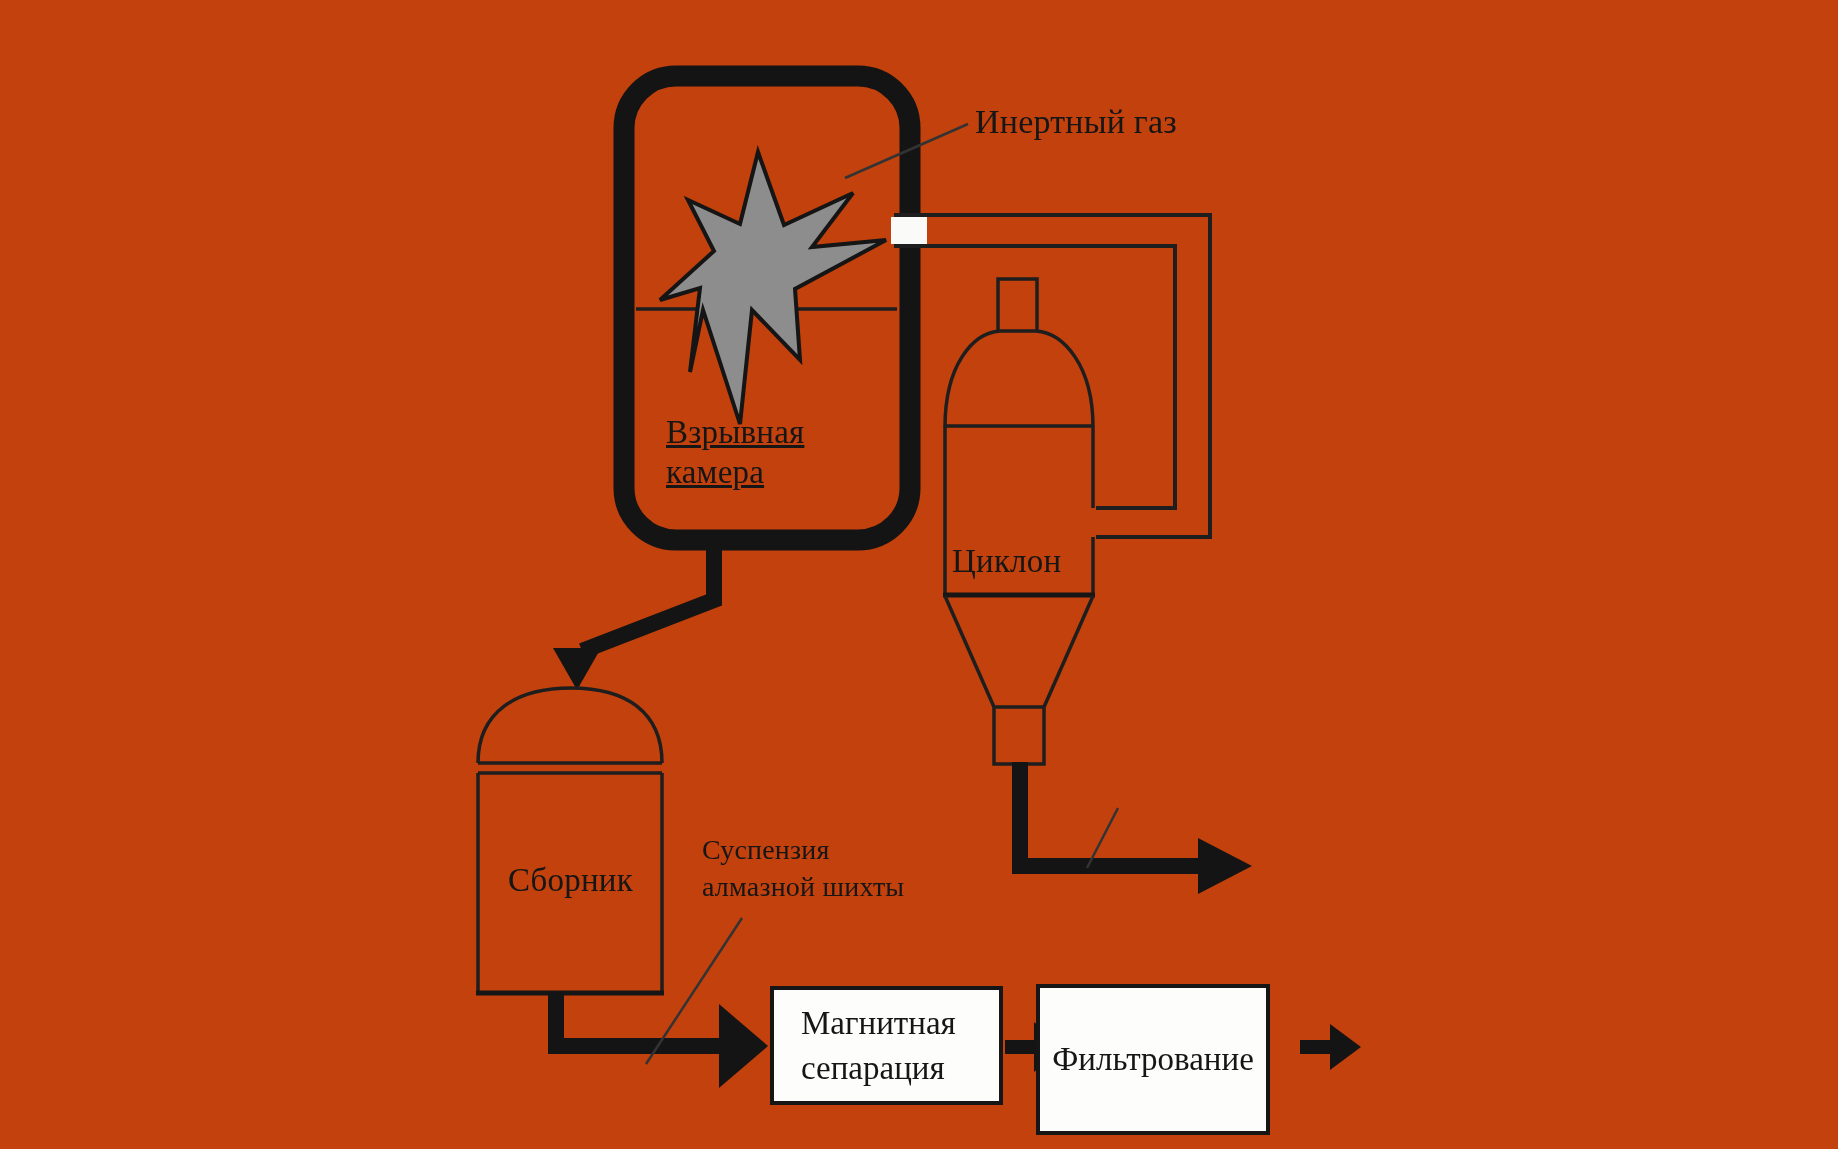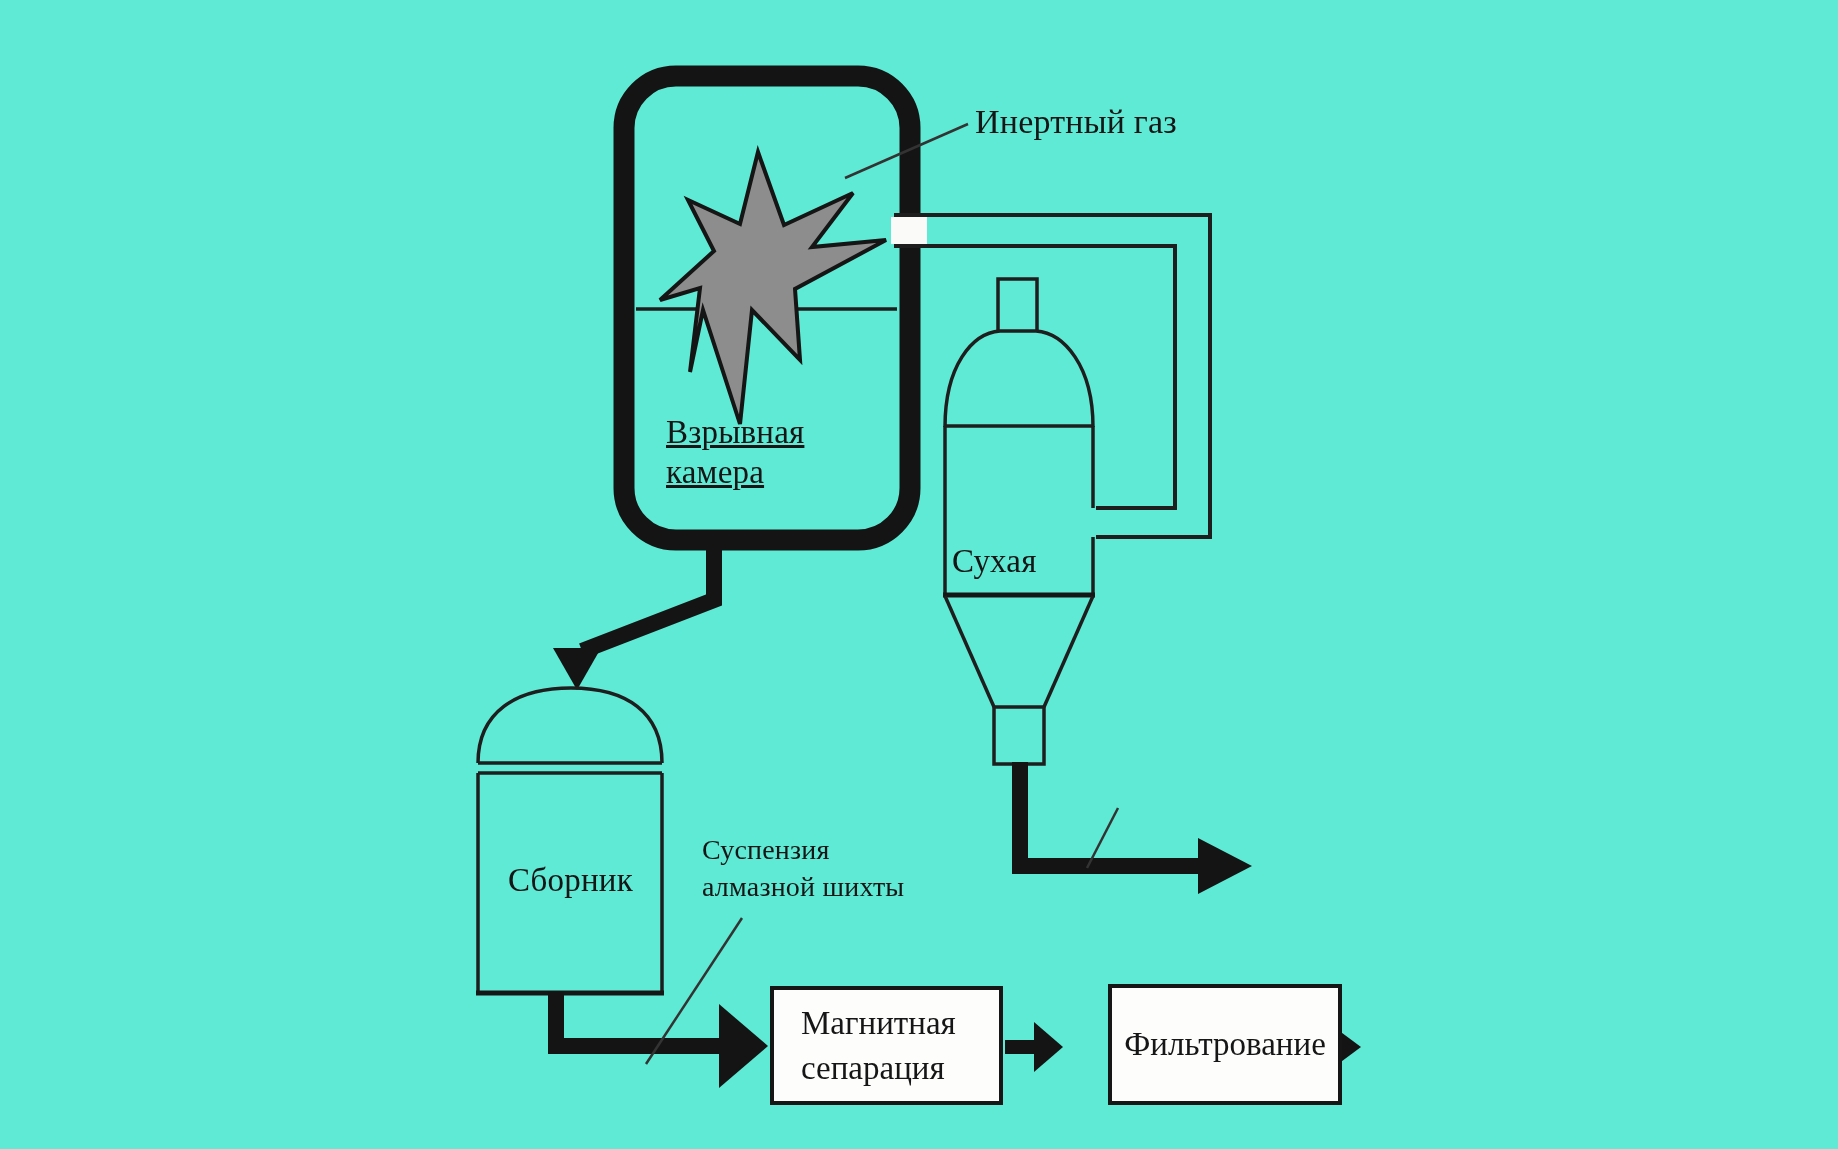--- a/index.html
+++ b/index.html
@@ -4,21 +4,21 @@
 <style>
   html, body {
     margin: 0;
     padding: 0;
     background: #f6f6f5;
   }
   #stage {
     position: relative;
     width: 1838px;
     height: 1149px;
-    background: #5eead4;
+    background: #c2410c;
     overflow: hidden;
     font-family: "Liberation Serif", "DejaVu Serif", serif;
     color: #161616;
   }
   #diagram-svg {
     position: absolute;
     left: 0;
     top: 0;
   }
   
@@ -56,21 +56,21 @@
     border: 4px solid #161616;
     background: #fdfdfc;
     display: flex;
     align-items: center;
   }
   .pbox-magnetic {
     left: 770px; top: 986px; width: 233px; height: 119px;
     padding-left: 27px;
   }
   .pbox-filtration {
-    left: 1108px; top: 984px; width: 234px; height: 121px;
+    left: 1036px; top: 984px; width: 234px; height: 151px;
     justify-content: center;
   }
   .pbox .box-label {
     white-space: pre-line;
     font-size: 33px;
     line-height: 45px;
     color: #161616;
   }
 </style>
 </head>
@@ -126,21 +126,21 @@
 
     <line class="flow2" x1="1300" y1="1047" x2="1332" y2="1047"></line>
     <polygon class="arrow" points="1330,1024 1361,1047 1330,1070"></polygon>
   </svg>
 
   <div class="lbl lbl-inert">Инертный газ</div>
 
   <div class="lbl lbl-chamber">Взрывная
 камера</div>
 
-  <div class="lbl lbl-cyclone">Сухая</div>
+  <div class="lbl lbl-cyclone">Циклон</div>
 
   <div class="lbl lbl-collector">Сборник</div>
 
 
   <div class="lbl lbl-susp">Суспензия
 алмазной шихты</div>
 
   <div class="pbox pbox-magnetic">
     <span class="box-label">Магнитная
 сепарация</span>

